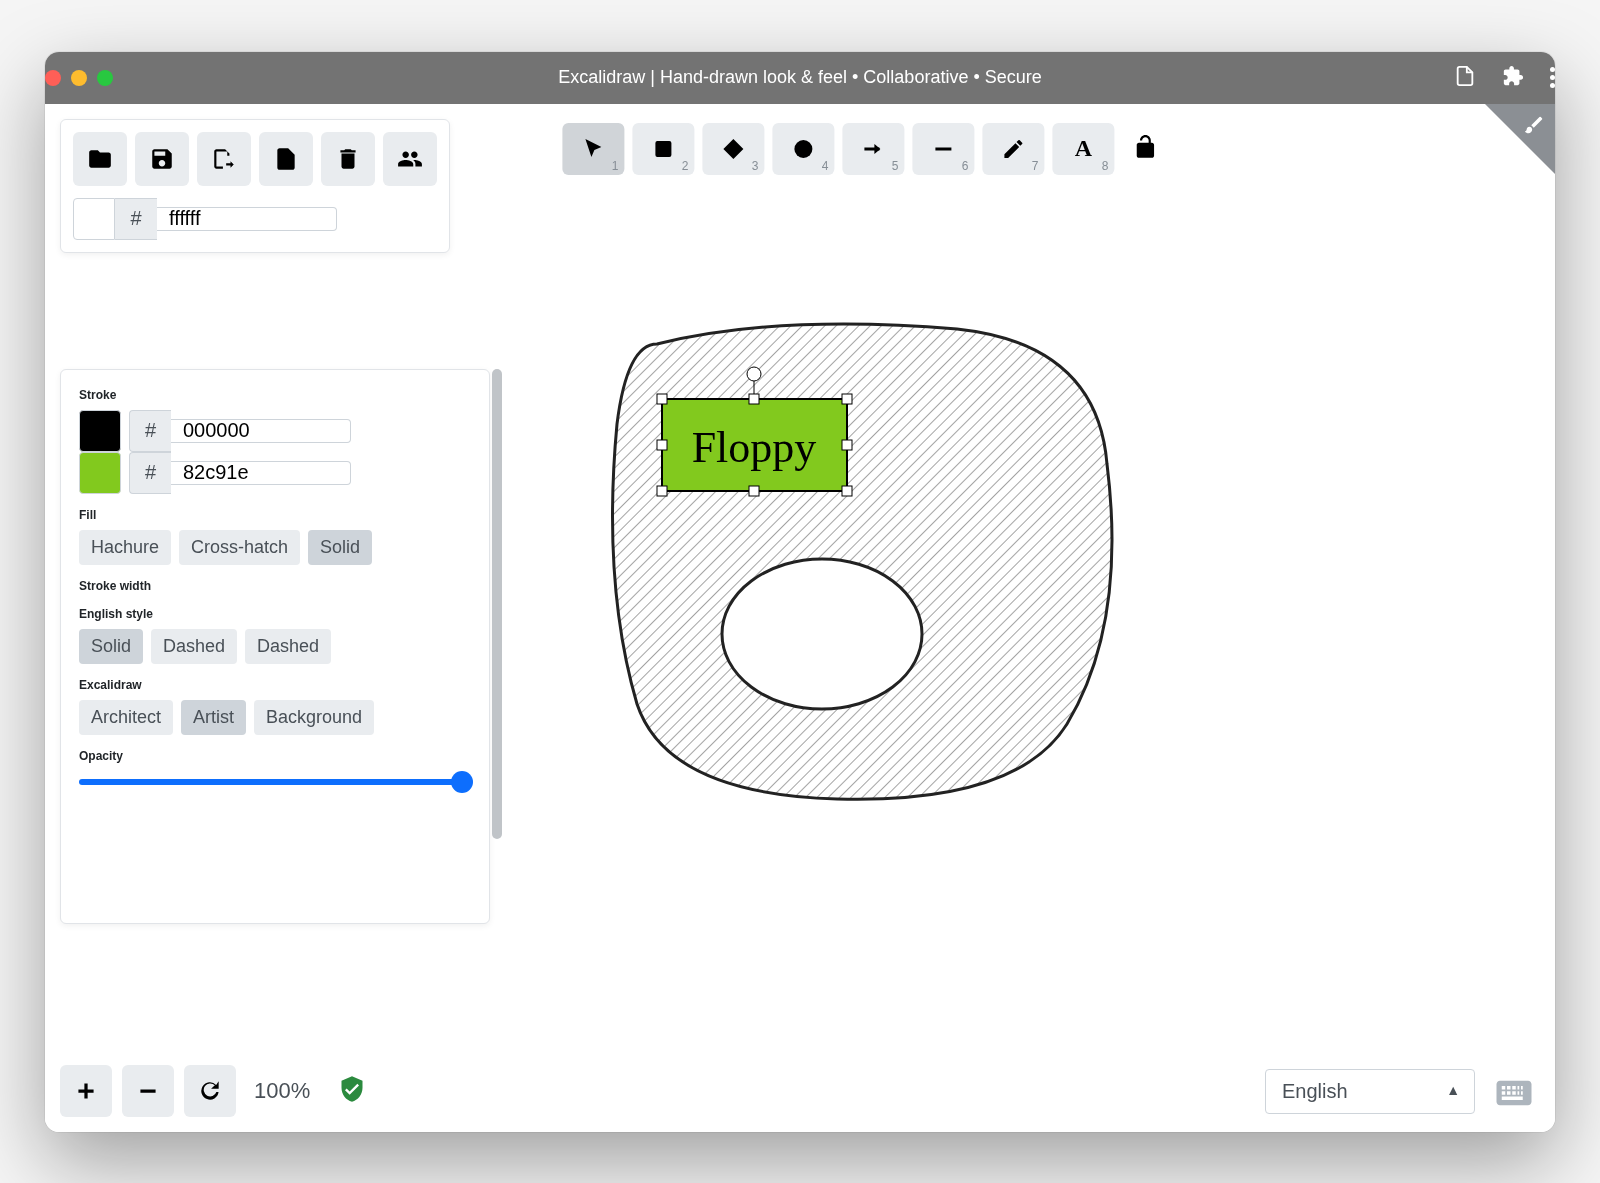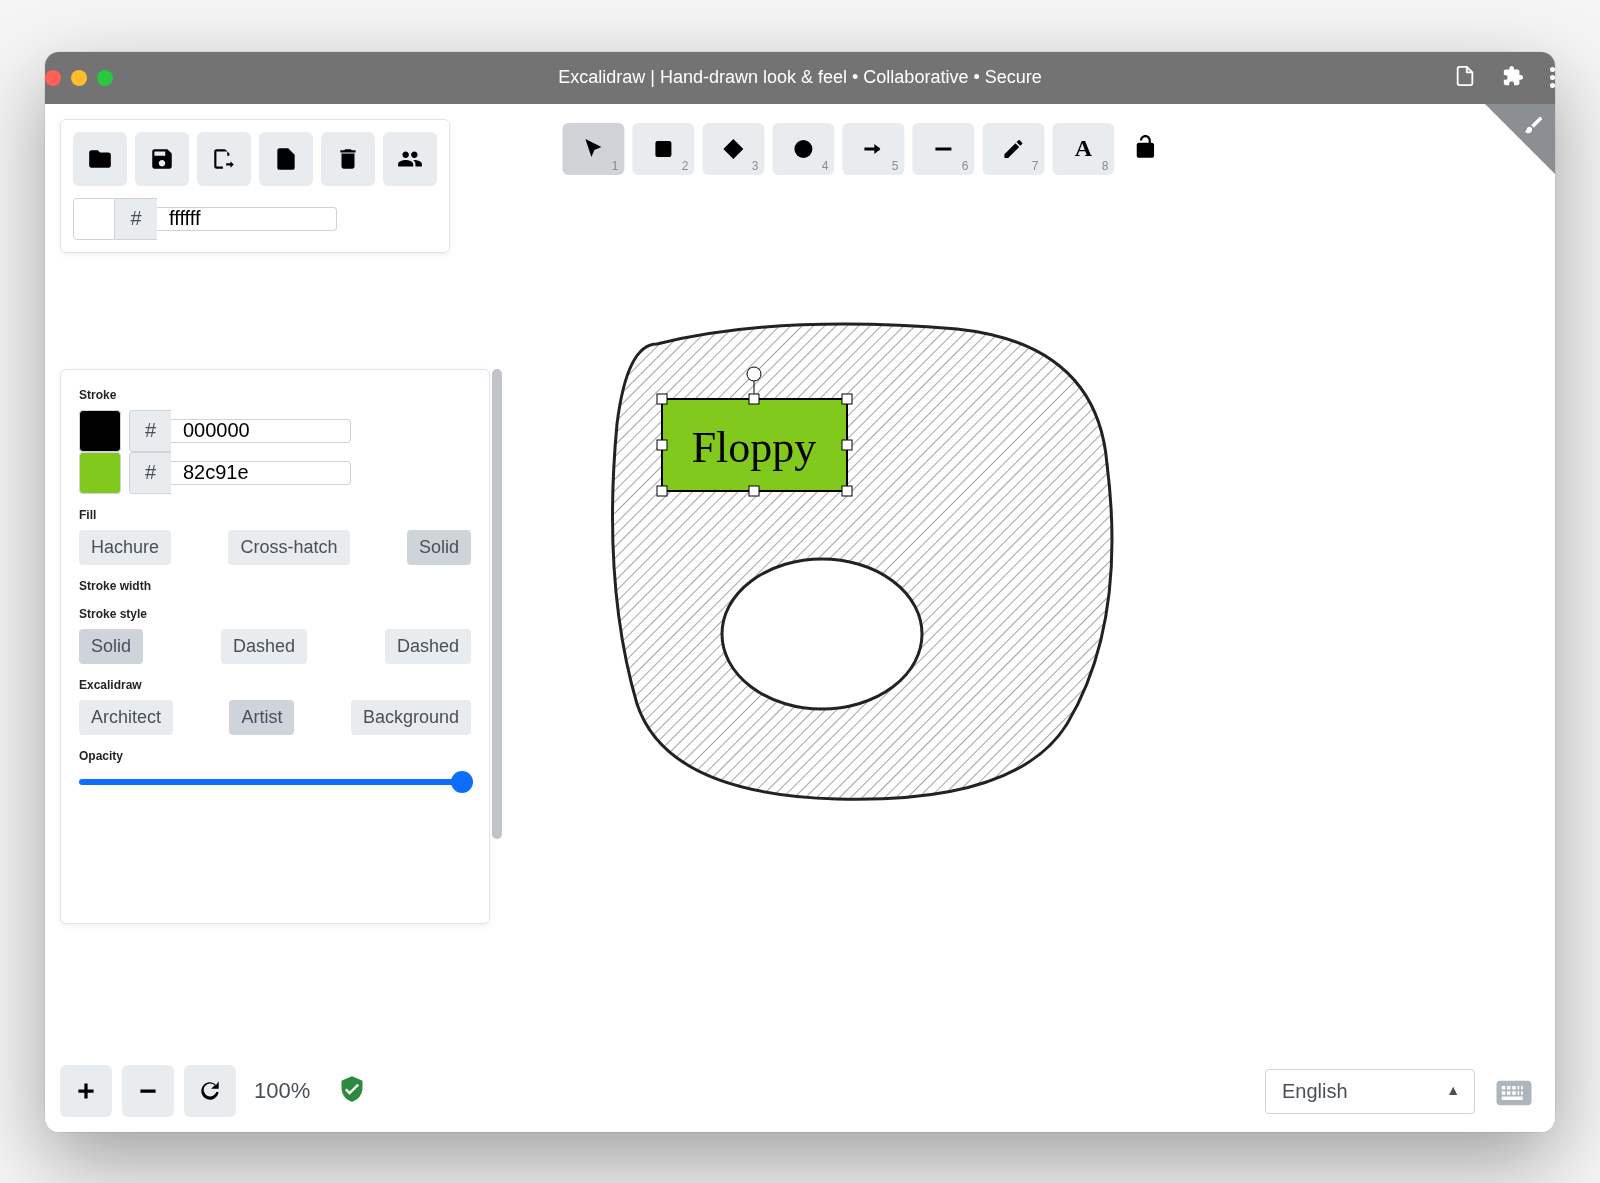--- a/index.html
+++ b/index.html
@@ -94,21 +94,21 @@
   .props-panel {
     position:absolute;
     top:265px; left:15px;
     width:430px;
     height:555px;
     padding: 18px 18px 18px 18px;
     overflow:hidden;
   }
   .props-panel h3 { font-size:12px; font-weight:700; color:#212529; margin-bottom:8px; margin-top:14px;}
   .props-panel h3:first-child{margin-top:0;}
-  .chip-row { display:flex; gap:0; flex-wrap:wrap;justify-content:space-between; }
+  .chip-row { display:flex; gap:8px; flex-wrap:wrap; }
   .chip {
     background:#e9ecef; border-radius:4px; padding:7px 12px; font-size:18px; color:#495057; cursor:pointer;
   }
   .chip.active { background:#ced4da; }
   .slider-row { margin-top:8px; position:relative; height:20px; }
   .slider-track { position:absolute; top:8px; left:0; right:0; height:6px; background:#0d6efd; border-radius:3px;}
   .slider-thumb { position:absolute; right:-2px; top:0; width:22px;height:22px;border-radius:50%;background:#0d6efd;}
 
   .props-scrollbar {
     position:absolute; right:-14px; top:265px; width:10px; height:470px;
@@ -273,21 +273,21 @@
 
       <h3>Fill</h3>
       <div class="chip-row">
         <div class="chip">Hachure</div>
         <div class="chip">Cross-hatch</div>
         <div class="chip active">Solid</div>
       </div>
 
       <h3>Stroke width</h3>
 
-      <h3>Stroke style</h3>
+      <h3>English style</h3>
       <div class="chip-row">
         <div class="chip active">Solid</div>
         <div class="chip">Dashed</div>
         <div class="chip">Dashed</div>
       </div>
 
       <h3>Excalidraw</h3>
       <div class="chip-row">
         <div class="chip">Architect</div>
         <div class="chip active">Artist</div>

